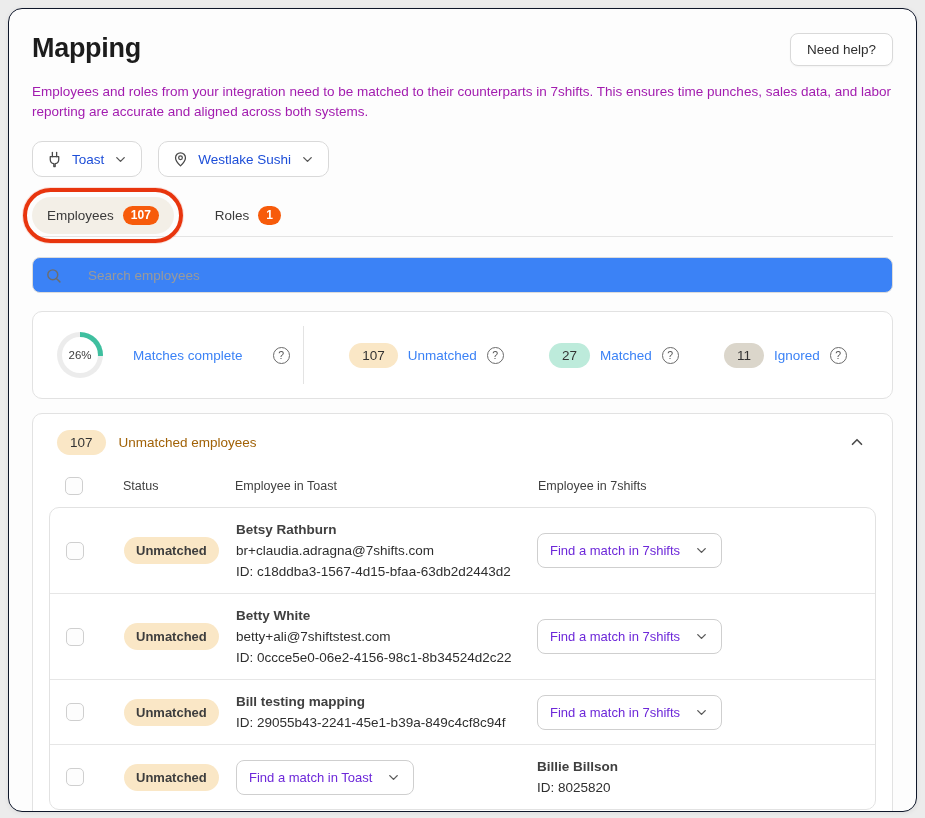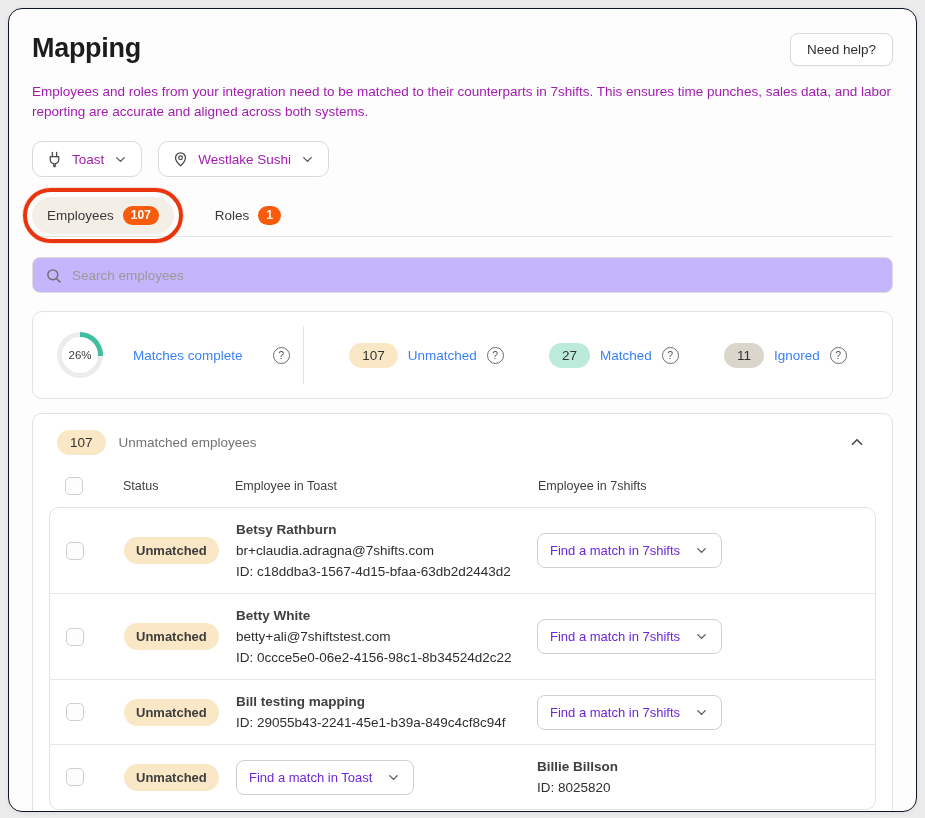--- a/index.html
+++ b/index.html
@@ -25,21 +25,21 @@
     box-shadow:0 1px 2px rgba(0,0,0,.04);
     font-family:inherit;
   }
   .page-desc { margin-top:16px; font-size:13.5px; line-height:20px; color:#a21caf; max-width:880px; }
 
   
   .filter-row { display:flex; gap:16px; margin-top:19px; }
   .filter-btn {
     display:flex; align-items:center; gap:9px; height:36px;
     background:#fff; border:1px solid #d9d9d9; border-radius:10px;
-    padding:0 13px; font-size:13.5px; color:#a21caf; cursor:pointer;
+    padding:0 13px; font-size:13.5px; color:#1d4ed8; cursor:pointer;
     font-family:inherit;
   }
   .filter-btn .ficon { color:#4a4a4a; display:flex; }
   .chev { color:#5a5a5a; display:flex; }
 
   
   .tabs-row { display:flex; align-items:flex-end; gap:26px; margin-top:20px; border-bottom:1px solid #e4e4e4; padding-bottom:2px; }
   .tab { display:flex; align-items:center; gap:9px; padding:9px 15px; font-size:13.5px; color:#3a3a3a; cursor:pointer; border-radius:19px; position:relative; }
   .tab.selected { background:#f3efe7; font-weight:500; }
   .badge-pill {
@@ -47,22 +47,22 @@
     border-radius:11px; padding:3px 8px; line-height:13px; min-width:20px; text-align:center;
   }
   .annotation-ellipse {
     position:absolute; left:-9px; top:-9px; right:-9px; bottom:-9px;
     border:4.5px solid #e8350e; border-radius:28px; pointer-events:none;
     box-shadow:0 0 0 1px rgba(232,53,14,.15);
   }
 
   
   .search-box {
-    margin-top:20px; height:36px; display:flex; align-items:center; gap:10px;
-    border:1px solid #dcdcdc; border-radius:8px; background:#c4b5fd; padding:15px 12px;
+    margin-top:20px; height:36px; display:flex; align-items:center; gap:26px;
+    border:1px solid #dcdcdc; border-radius:8px; background:#3b82f6; padding:15px 12px;
   }
   .search-box svg { color:#6d6d6d; }
   .search-input {
     border:none; outline:none; flex:1; font-size:13.5px; color:#2e2e2e; background:transparent;
     font-family:inherit;
   }
   .search-input::placeholder { color:#9a9a9a; }
 
   
   .stats-card {
@@ -91,21 +91,21 @@
   .pill-cream { background:#fae7c6; }
   .pill-mint { background:#bdebdb; }
   .pill-gray { background:#dbd6cb; }
 
   
   .section-card {
     margin-top:14px; border:1px solid #e2e2e2; border-radius:10px; background:#fff;
     height:460px; padding:0 16px;
   }
   .section-header { display:flex; align-items:center; gap:13px; padding:15px 6px 12px 8px; }
-  .section-title { font-size:13.5px; color:#737373; flex:1; }
+  .section-title { font-size:13.5px; color:#a16207; flex:1; }
   .collapse-btn { background:none; border:none; color:#4a4a4a; cursor:pointer; padding:4px; display:flex; }
   .col-header { display:flex; align-items:center; padding:10px 0 12px 16px; }
   .col-header .col-label { font-size:12.5px; color:#3f3f3f; }
   .col-checkbox-cell { width:58px; display:flex; }
   .col-status { width:112px; }
   .col-toast { flex:1; }
   .col-7shifts { width:338px; }
   .checkbox {
     width:18px; height:18px; border:1.5px solid #cfcfcf; border-radius:5px;
     background:#fdfdfd; cursor:pointer; flex-shrink:0;

